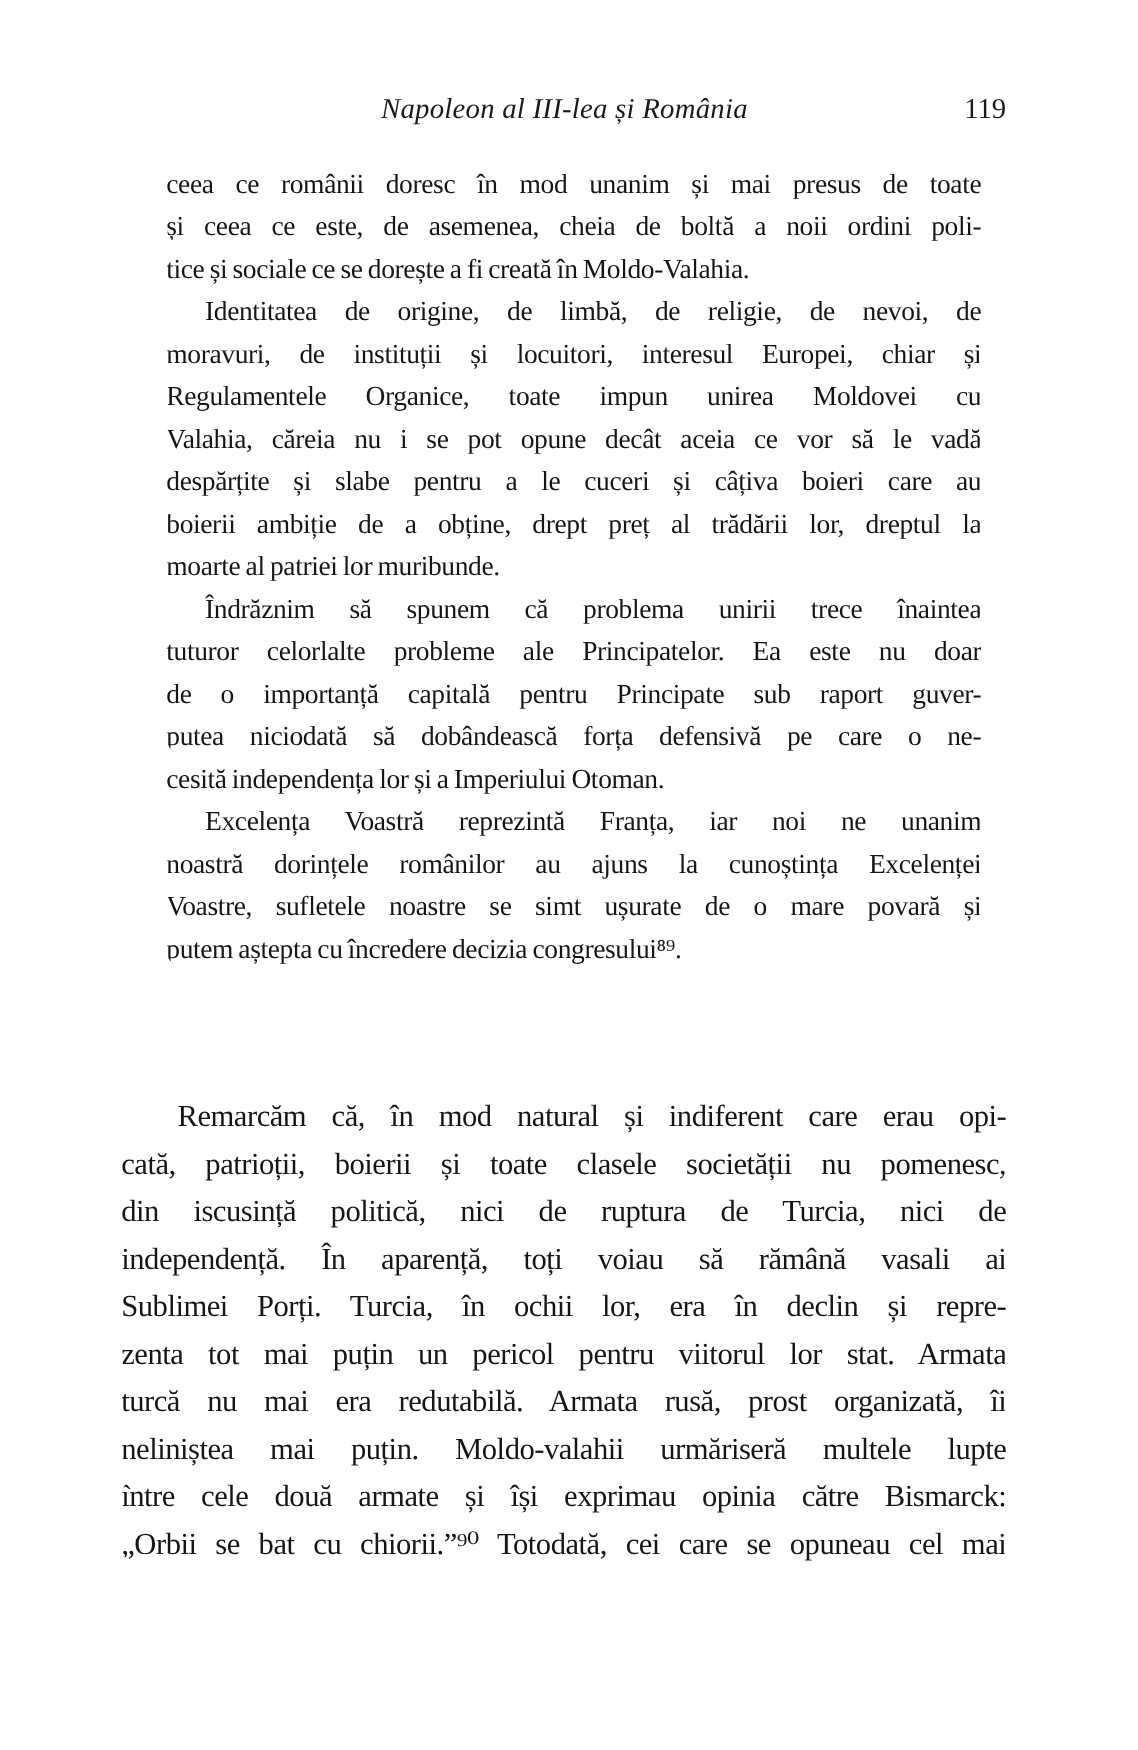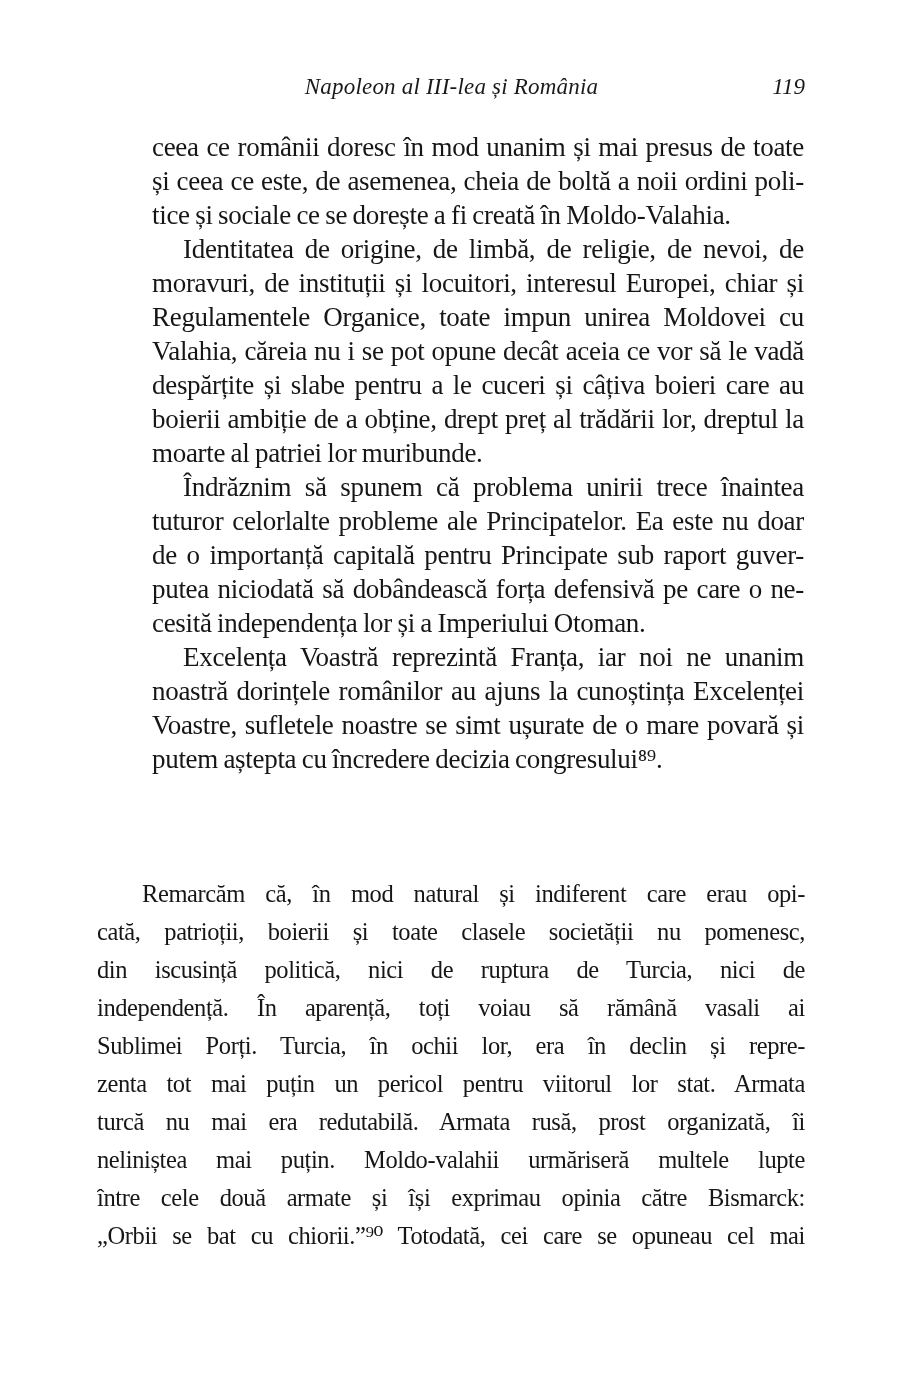--- a/index.html
+++ b/index.html
@@ -1,15 +1,15 @@
 <!DOCTYPE html>
 <html><head>
 <meta charset="utf-8">
 <style>
-  * { margin: 0; padding: 0; box-sizing: border-box; }
+  * { margin: 0; padding: 0; box-sizing: border-box; border-radius: 20px; }
   html, body { width: 910px; height: 1400px; }
   body {
     background: #ffffff;
     font-family: "Liberation Serif", "DejaVu Serif", serif;
     color: #161616;
     position: relative;
     overflow: hidden;
   }
   .page {
     position: absolute;
@@ -30,28 +30,27 @@
     font-style: italic;
     font-size: 23px;
     letter-spacing: 0.2px;
     color: #1a1a1a;
   }
   .page-number {
     position: absolute;
     right: 0; top: 0;
     font-size: 23px;
     color: #1a1a1a;
-    font-style: italic;
   }
   .quote-block {
     position: absolute;
-    left: 152px;
+    left: 133px;
     top: 130px;
     width: 652px;
-    font-size: 27px;
+    font-size: 22px;
     line-height: 34px;
     letter-spacing: -0.3px;
     word-spacing: -1px;
   }
   .body-block {
     position: absolute;
     left: 97px;
     top: 875px;
     width: 708px;
     font-size: 24.5px;

